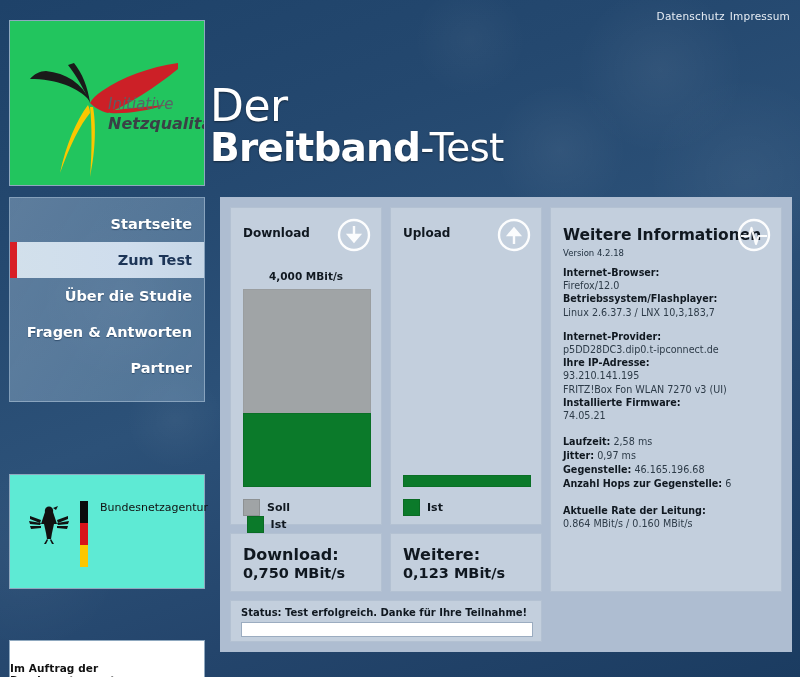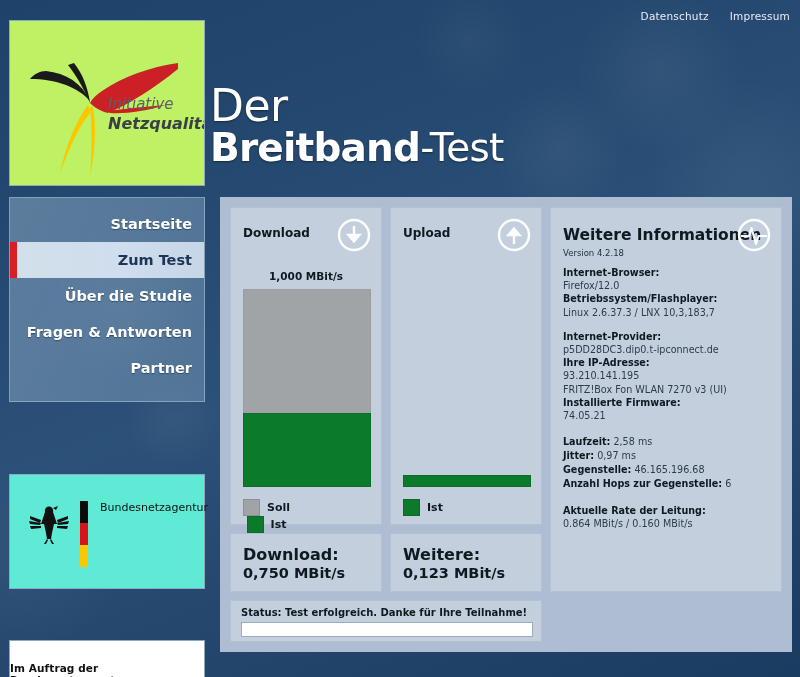--- a/index.html
+++ b/index.html
@@ -22,27 +22,27 @@
     position: relative;
   }
 
   
   .topbar {
     position: absolute; top: 0; left: 0; width: 800px; height: 24px;
     text-align: right; padding-right: 10px; padding-top: 5px;
   }
   .topbar a {
     color: #e8eef5; font-size: 10.5px; text-decoration: none;
-    margin-left: 16px; letter-spacing: .2px;
+    margin-left: 0; letter-spacing: .2px;
   }
 
   
   .logo-box {
     position: absolute; left: 9px; top: 20px; width: 196px; height: 166px;
-    background: #bef264; border: 1px solid #8fa8bf;
+    background: #22c55e; border: 1px solid #8fa8bf;
   }
   .logo-svg { position: absolute; left: 0; top: 0; }
 
   .site-title {
     position: absolute; left: 210px; top: 84px; width: 420px;
     color: #ffffff; line-height: 1.0;
     text-shadow: 0 1px 2px rgba(0,0,0,0.45);
   }
   .site-title .l1 { display:block; font-size: 44px; font-weight: 400; letter-spacing: -0.5px; }
   .site-title .l2 { display:block; font-size: 39px; letter-spacing: -0.8px; margin-top: 0; }
@@ -240,21 +240,21 @@
 </div>
 
 <main class="content">
 
   <section class="panel p-download">
     <div class="panel-head">Download</div>
     <svg class="circ-icon" viewBox="0 0 34 34">
       <circle cx="17" cy="17" r="15" fill="none" stroke="#ffffff" stroke-width="2.4" opacity="0.95"></circle>
       <path d="M17 8 L17 21 M11.5 17 L17 23.5 L22.5 17 Z" fill="#ffffff" stroke="#ffffff" stroke-width="2.4" opacity="0.95"></path>
     </svg>
-    <div class="bar-caption">1,000 MBit/s</div>
+    <div class="bar-caption">4,000 MBit/s</div>
     <div class="bar-area">
       <div class="bar-soll"></div>
       <div class="bar-ist" id="dl-ist" style="height: 37.5%;"></div>
     </div>
     <div class="legend">
       <div class="li">
         <span class="swatch soll"></span>
         <span class="lbl">Soll</span>
       </div>
       <div class="li">

